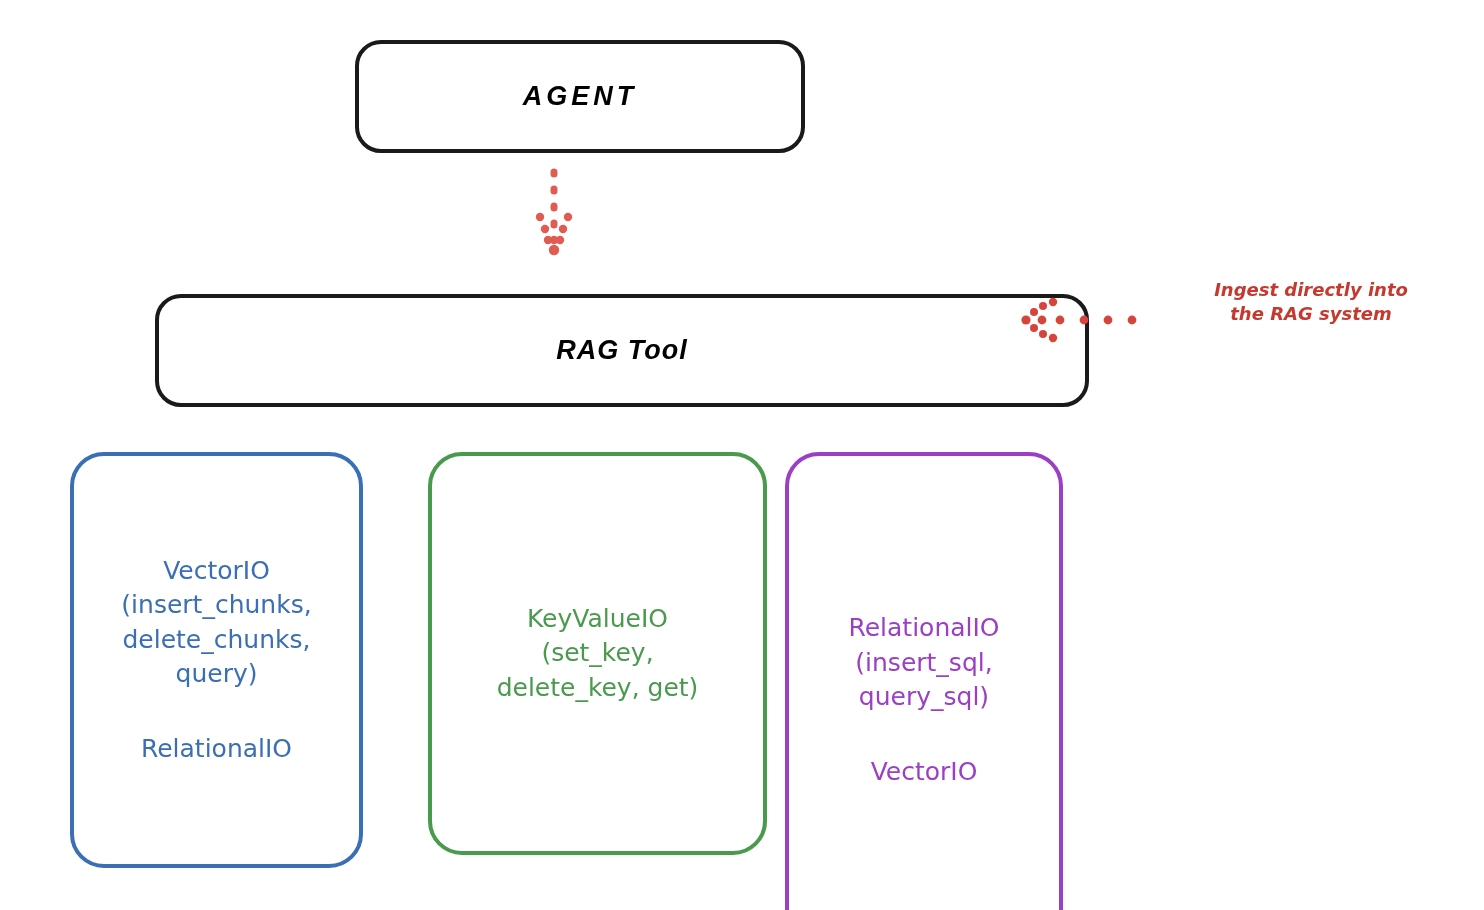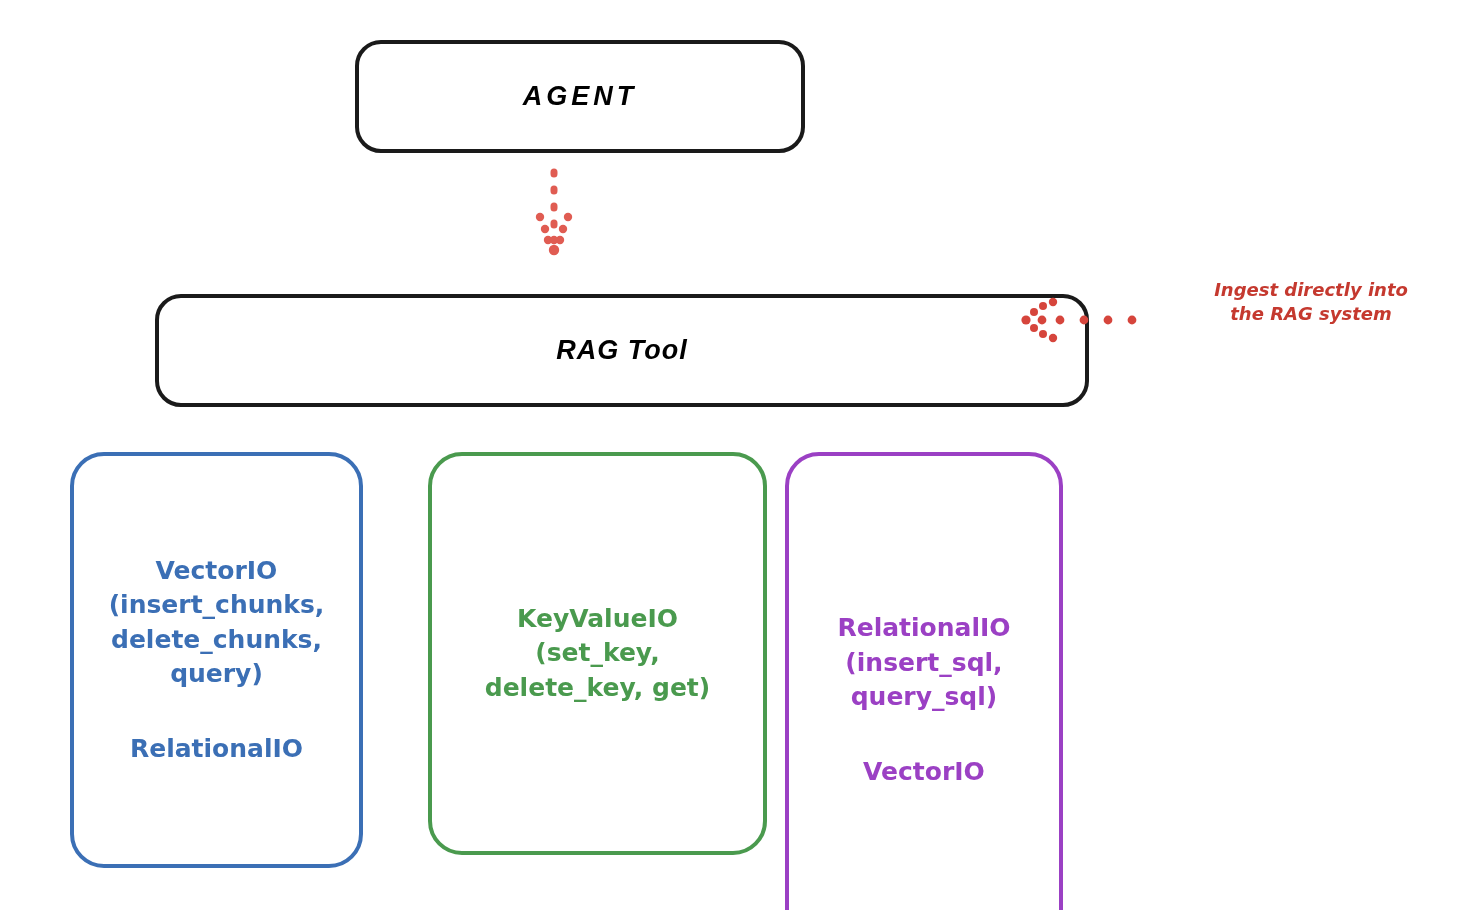--- a/index.html
+++ b/index.html
@@ -69,21 +69,21 @@
   
   .node.provider {
     border-width: 4px;
     border-style: solid;
     border-radius: 34px;
     padding: 0 10px;
   }
   .node.provider .api-block,
   .node.provider .index-block {
     font-family: "DejaVu Sans", sans-serif;
-    font-weight: 700;
+    font-weight: 400;
     font-size: 25px;
     line-height: 1.38;
     white-space: pre-line;
   }
   .node.provider .index-block {
     margin-top: 40px;
   }
 
   #vector-io-node {
     left: 70px;

